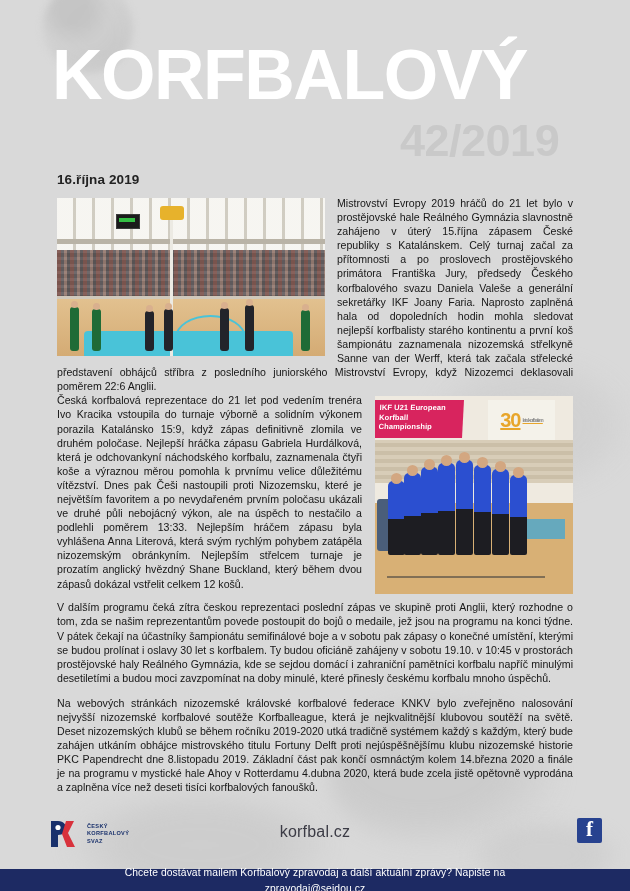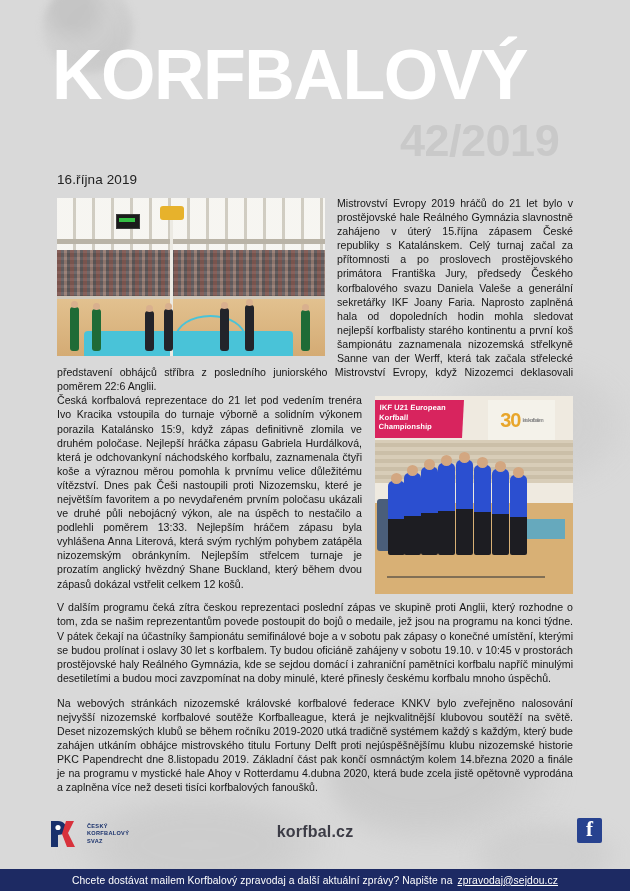--- a/index.html
+++ b/index.html
@@ -109,21 +109,21 @@
     color: #c9c9c9;
     white-space: nowrap;
   }
 
   .issue-date {
     position: absolute;
     z-index: 3;
     left: 57px;
     top: 172px;
     font-size: 13.5px;
-    font-weight: 400;
+    font-weight: 700;
     color: #222;
     letter-spacing: 0.1px;
   }
 
   
   .content {
     position: absolute;
     z-index: 3;
     left: 57px;
     top: 196px;
@@ -268,20 +268,21 @@
   }
   .celeb-30 {
     position: absolute; right: 9%; top: 2%;
     width: 34%; height: 20%;
     background: #f4f2ea;
     color: #e8a62b;
     font-weight: 700;
     font-size: 20px;
     display: flex; align-items: center; justify-content: center;
     letter-spacing: -1px;
+    text-decoration: underline;
   }
   .celeb-30 small { font-size: 5px; color: #8a8a8a; margin-left: 2px; }
   .celeb-huddle {
     position: absolute; left: 5%; top: 28%;
     width: 82%; height: 52%;
   }
   .ch {
     position: absolute; bottom: 0;
     width: 17px; border-radius: 5px 5px 2px 2px;
     background: linear-gradient(#2b4fd0 0 52%, #1d1d22 52% 100%);
@@ -334,21 +335,20 @@
     color: #18306b;
     letter-spacing: .3px;
   }
   .site-url {
     position: absolute;
     left: 0; right: 0; top: 7px;
     text-align: center;
     font-size: 16px;
     color: #3c3c46;
     letter-spacing: .2px;
-    font-weight: bold;
   }
   .fb-icon {
     position: absolute;
     right: 28px; top: 2px;
     width: 25px; height: 25px;
     background: #27428f;
     border-radius: 2px;
     display: flex; align-items: center; justify-content: center;
     color: #ffffff;
     font-family: "Liberation Serif", serif;
@@ -366,20 +366,21 @@
     width: 630px;
     height: 22px;
     background: #1d2a63;
     color: #ffffff;
     display: flex;
     align-items: center;
     justify-content: center;
     gap: 5px;
     font-size: 10.3px;
     letter-spacing: .1px;
+    flex-direction: column;
   }
   .subscribe-bar .mail {
     color: #ffffff;
     text-decoration: underline;
   }
 </style>
 </head>
 <body>
 
 <div class="page-bg"></div>

